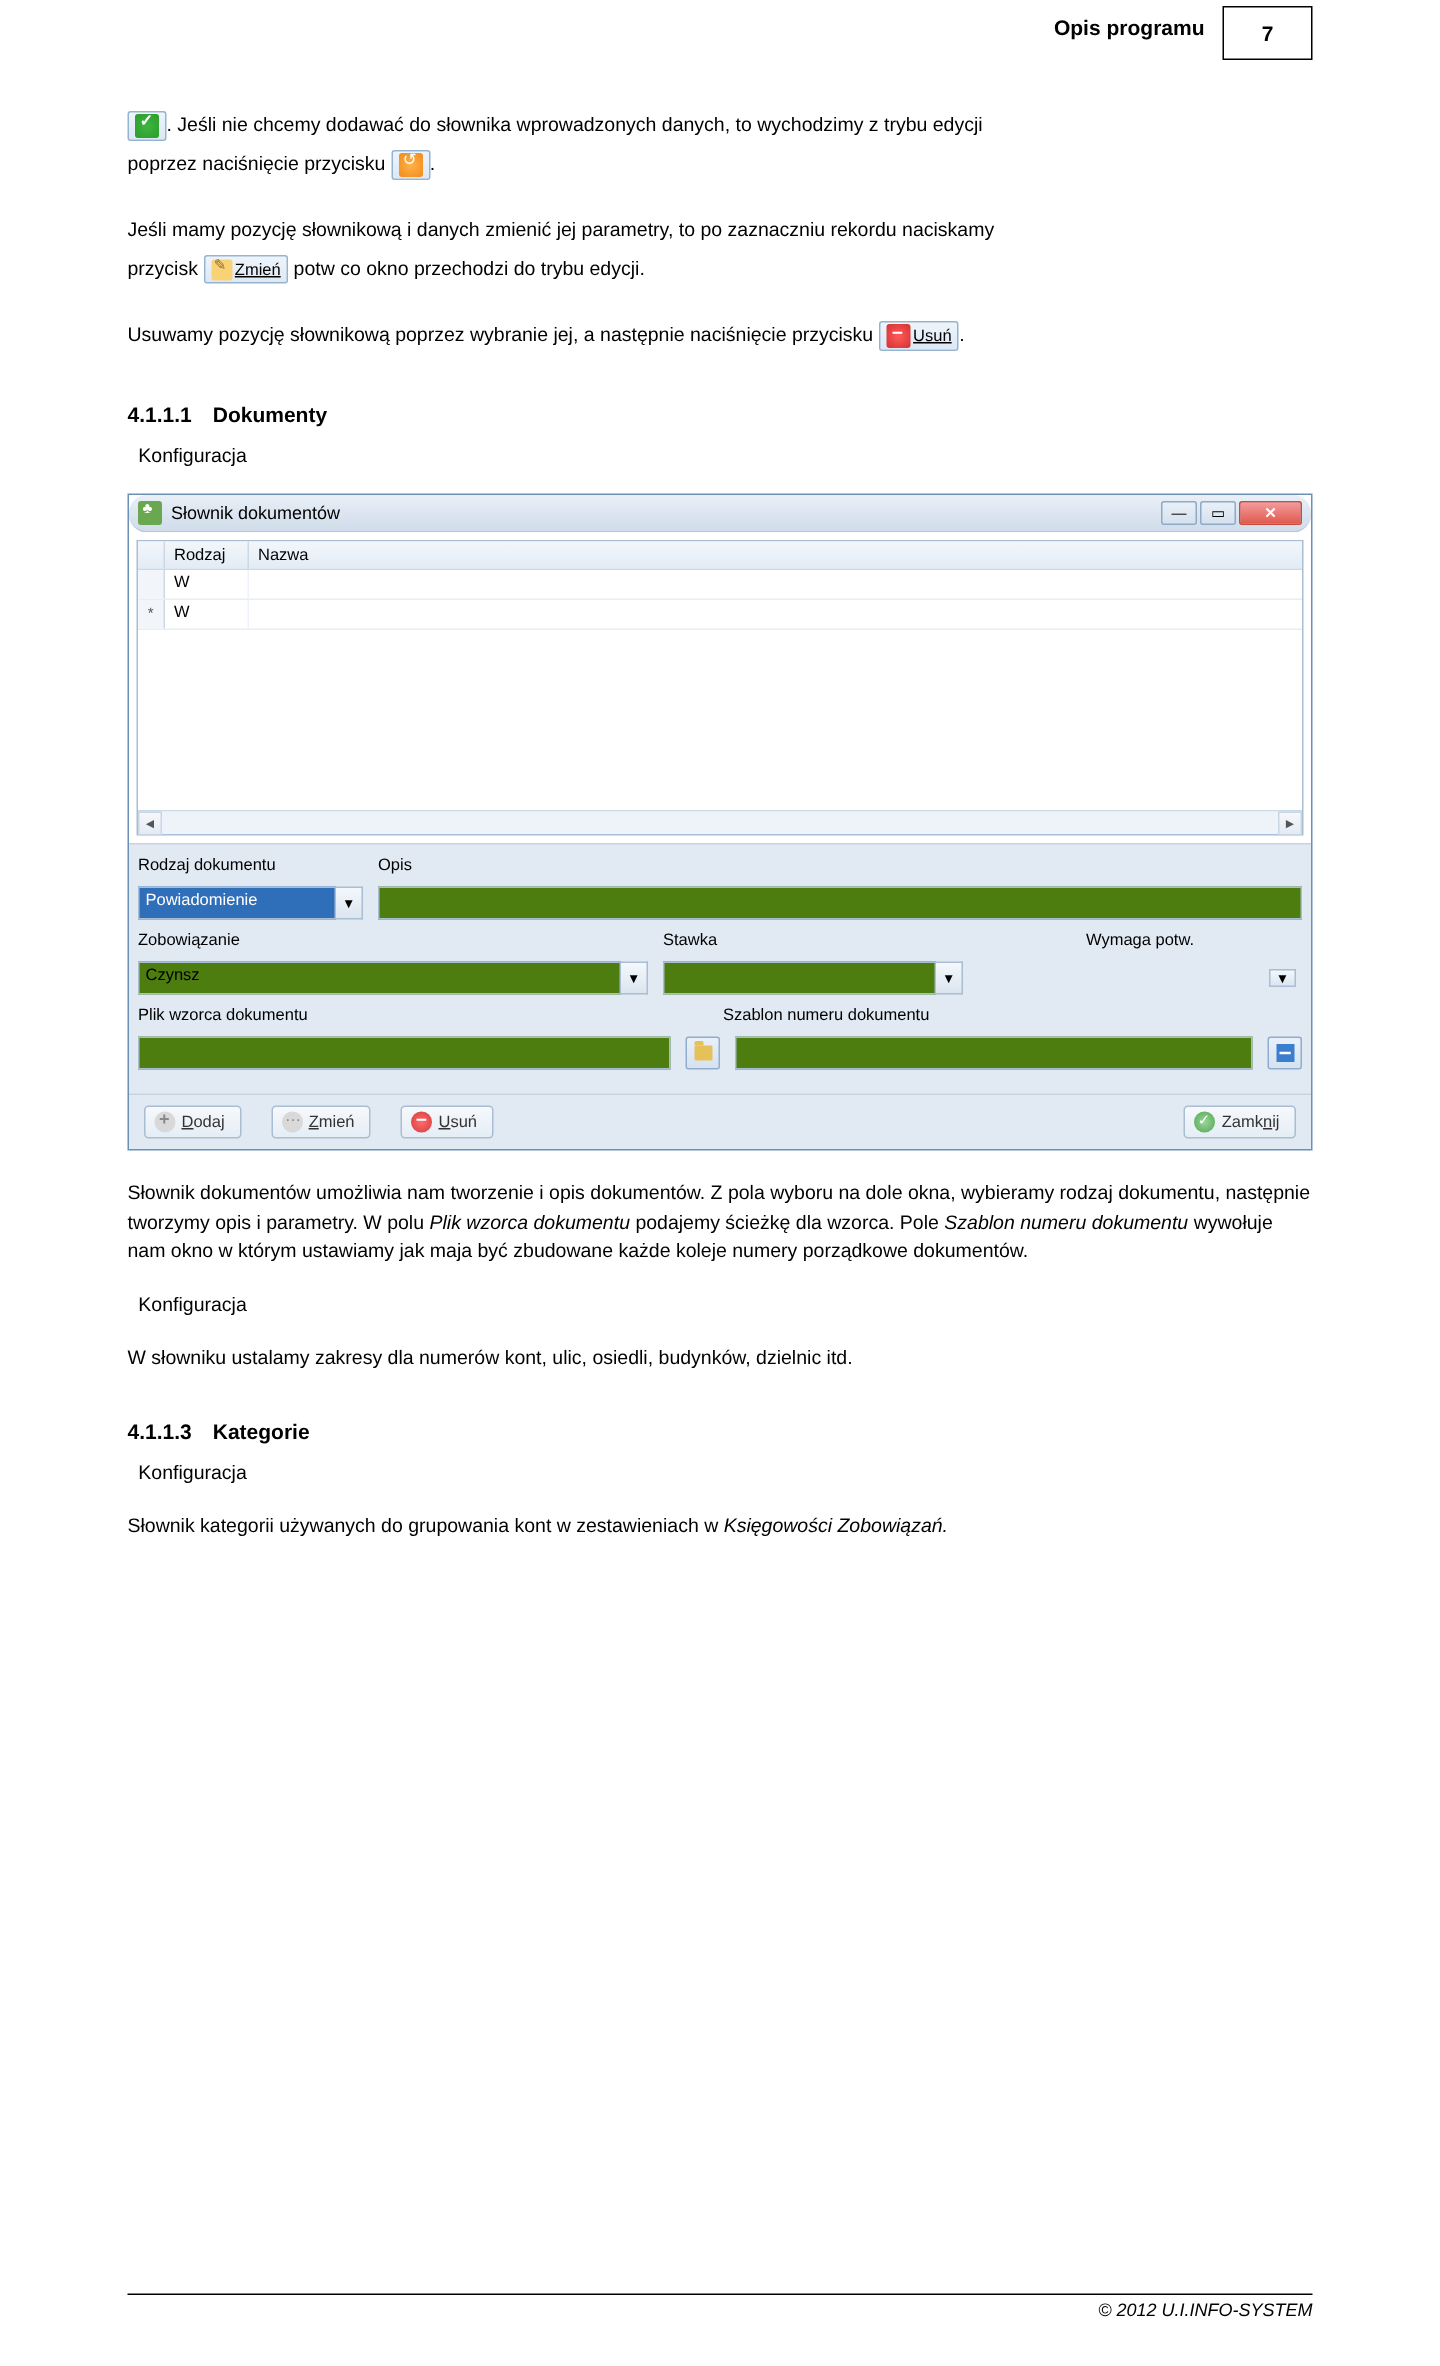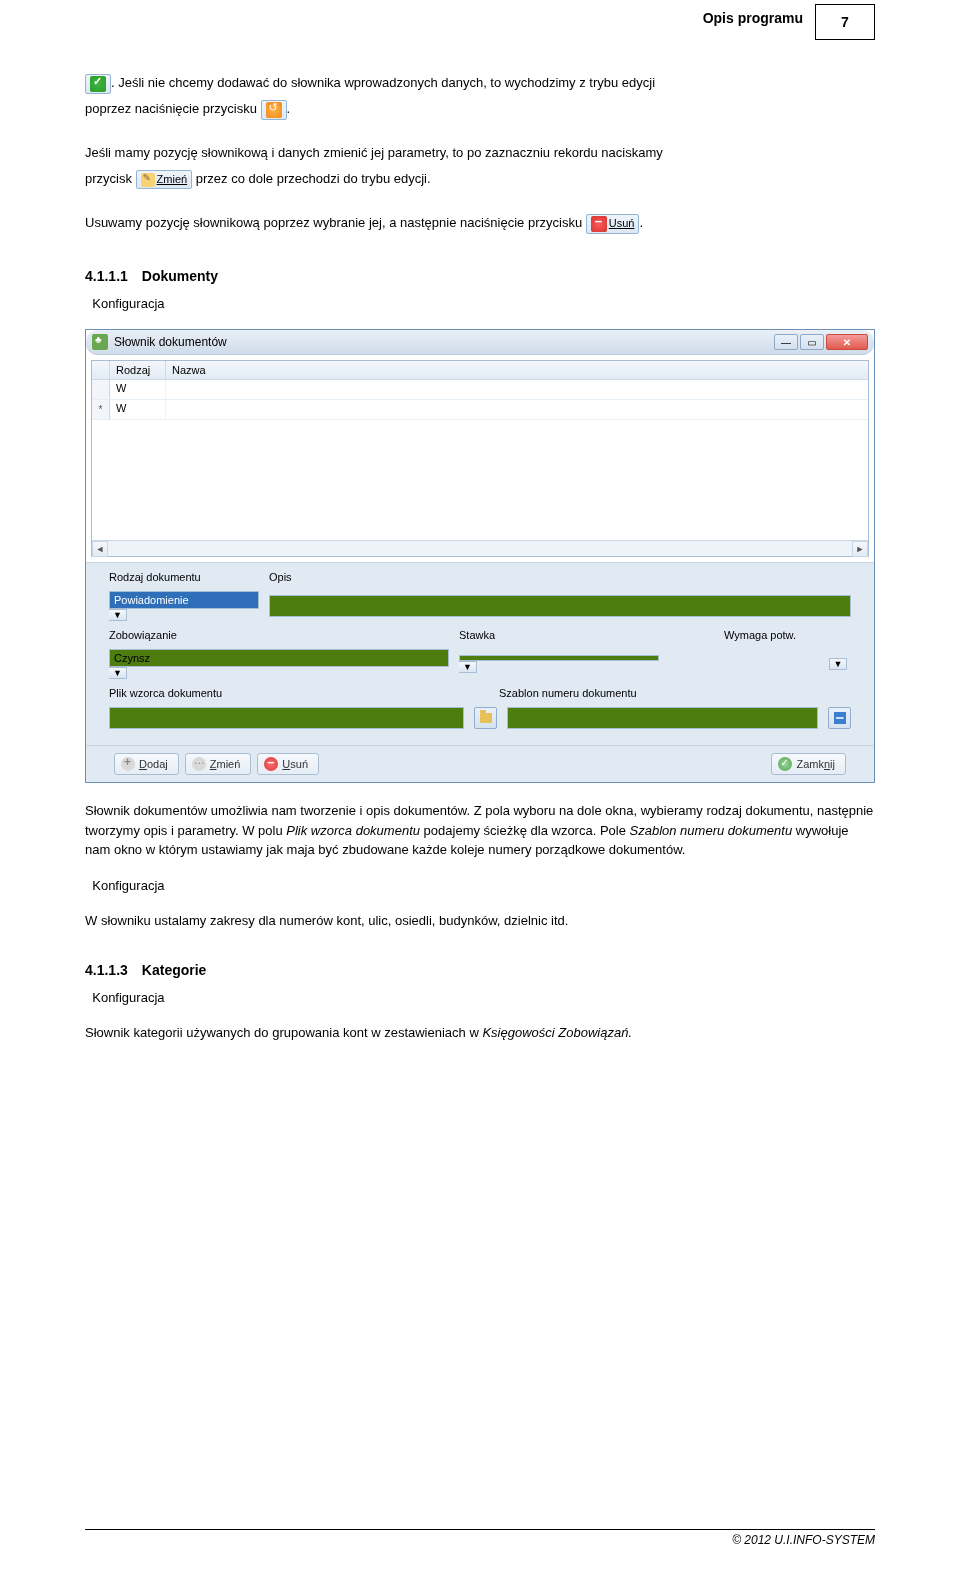--- a/index.html
+++ b/index.html
@@ -40,34 +40,34 @@
   .grid-header .col2 { flex:1; padding:3px 6px; }
   .grid-row { display:flex; height:20px; border-bottom:1px solid #e6eef6; }
   .grid-row .rh { width:18px; border-right:1px solid #cbd8e6; background:#f2f6fb; display:flex; align-items:center; justify-content:center; font-size:10px; color:#555; }
   .grid-row .c1 { width:56px; padding:2px 6px; border-right:1px solid #eef3f9; }
   .grid-row .c2 { flex:1; padding:2px 6px; }
   .grid-row.active { background:#fff; }
   .grid-body { height:160px; background:#fff; }
   .scroll-h { height:16px; border-top:1px solid #cbd8e6; background:#eef3f9; display:flex; }
   .scroll-h .sh-arrow { width:16px; height:16px; border:1px solid #c8d6e5; background:linear-gradient(#f5f8fc,#e3ebf3); display:flex; align-items:center; justify-content:center; font-size:9px; color:#555; }
   .scroll-h .sh-track { flex:1; background:#eef3f9; }
-  .form-area { background:#e1e9f3; border-top:1px solid #c6d3e1; padding:8px 23px; }
+  .form-area { background:#e1e9f3; border-top:1px solid #c6d3e1; padding:8px 6px; }
   .form-row { display:flex; align-items:center; margin-bottom:8px; gap:10px; }
   .form-lbl { font-size:11px; color:#000; }
   .form-input { border:1px solid #a9bed3; background:#4d7c0f; height:22px; padding:2px 4px; font-size:11px; }
-  .combo { display:flex;flex-direction:column; }
+  .combo { display:flex; }
   .combo .ci { flex:1; }
   .combo .cb { width:18px; border:1px solid #a9bed3; border-left:none; background:linear-gradient(#f4f8fc,#dbe5f0); display:flex; align-items:center; justify-content:center; font-size:9px; }
   .selected-blue { background:#2f6fb9; color:#fff; }
   .icon-btn { width:23px; height:22px; border:1px solid #8faecf; background:linear-gradient(#e9f0f8,#d5e2f0); border-radius:2px; display:flex; align-items:center; justify-content:center; }
   .folder-ico { width:12px; height:10px; background:#e6c15a; border-radius:1px; position:relative; }
   .folder-ico::before { content:""; position:absolute; top:-3px; left:0; width:6px; height:3px; background:#e6c15a; border-radius:1px 1px 0 0; }
   .grid-ico { width:12px; height:12px; background:#3a7fcf; position:relative; }
   .grid-ico::after { content:""; position:absolute; inset:2px; background:linear-gradient(#fff,#fff); clip-path: polygon(0 40%,100% 40%,100% 60%,0 60%); }
-  .toolbar-bottom { background:#e1e9f3; border-top:1px solid #c6d3e1; padding:7px 28px; display:flex; gap:6px; }
+  .toolbar-bottom { background:#e1e9f3; border-top:1px solid #c6d3e1; padding:7px 10px; display:flex; gap:20px; }
   .tbtn { border:1px solid #a9bed3; background:linear-gradient(#f6f9fc,#e5edf5); border-radius:3px; padding:3px 10px 3px 6px; display:flex; align-items:center; gap:4px; font-size:11px; color:#333; }
   .tbtn .u { text-decoration: underline; }
   .tbtn-ico { width:14px; height:14px; display:inline-block; border-radius:2px; }
   .ico-plus { background:#d9d9d9; position:relative; border-radius:50%; }
   .ico-plus::after { content:"+"; position:absolute; left:3px; top:-2px; font-size:12px; color:#888; font-weight:bold; }
   .ico-edit { background:#d9d9d9; position:relative; border-radius:50%; }
   .ico-edit::after { content:"…"; position:absolute; left:2px; top:-3px; font-size:11px; color:#888; }
   .ico-del { background:radial-gradient(circle, #ff6b6b, #d43b3b); position:relative; border-radius:50%; }
   .ico-del::after { content:"–"; position:absolute; left:3px; top:-3px; font-size:13px; color:#fff; font-weight:bold; }
   .ico-close { background:radial-gradient(circle, #9ad49a, #4fa74f); position:relative; border-radius:50%; }
@@ -86,21 +86,21 @@
     <div class="page-num-box">7</div>
   </div>
 
   <p class="para">
     <span class="inline-btn"><span class="icon-box icon-check"></span></span><span>. Jeśli nie chcemy dodawać do słownika wprowadzonych danych, to wychodzimy z trybu edycji</span><br>
     <span>poprzez naciśnięcie przycisku </span><span class="inline-btn"><span class="icon-box icon-orange"></span></span>.
   </p>
 
   <p class="para">
     <span>Jeśli mamy pozycję słownikową i danych zmienić jej parametry, to po zaznaczniu rekordu naciskamy</span><br>
-    <span>przycisk </span><span class="inline-btn"><span class="icon-pencil"></span><span class="btn-label">Zmień</span></span><span> przez co dole przechodzi do trybu edycji.</span>
+    <span>przycisk </span><span class="inline-btn"><span class="icon-pencil"></span><span class="btn-label">Zmień</span></span><span> potw co okno przechodzi do trybu edycji.</span>
   </p>
 
   <p class="para">
     <span>Usuwamy pozycję słownikową poprzez wybranie jej, a następnie naciśnięcie przycisku </span><span class="inline-btn"><span class="icon-box icon-minus"></span><span class="btn-label">Usuń</span></span>.
   </p>
 
   <div class="section-num">
     <span>4.1.1.1</span><span class="title">Dokumenty</span>
   </div>
   <div class="bullet-line">&nbsp;&nbsp;<span>Konfiguracja</span></div>

